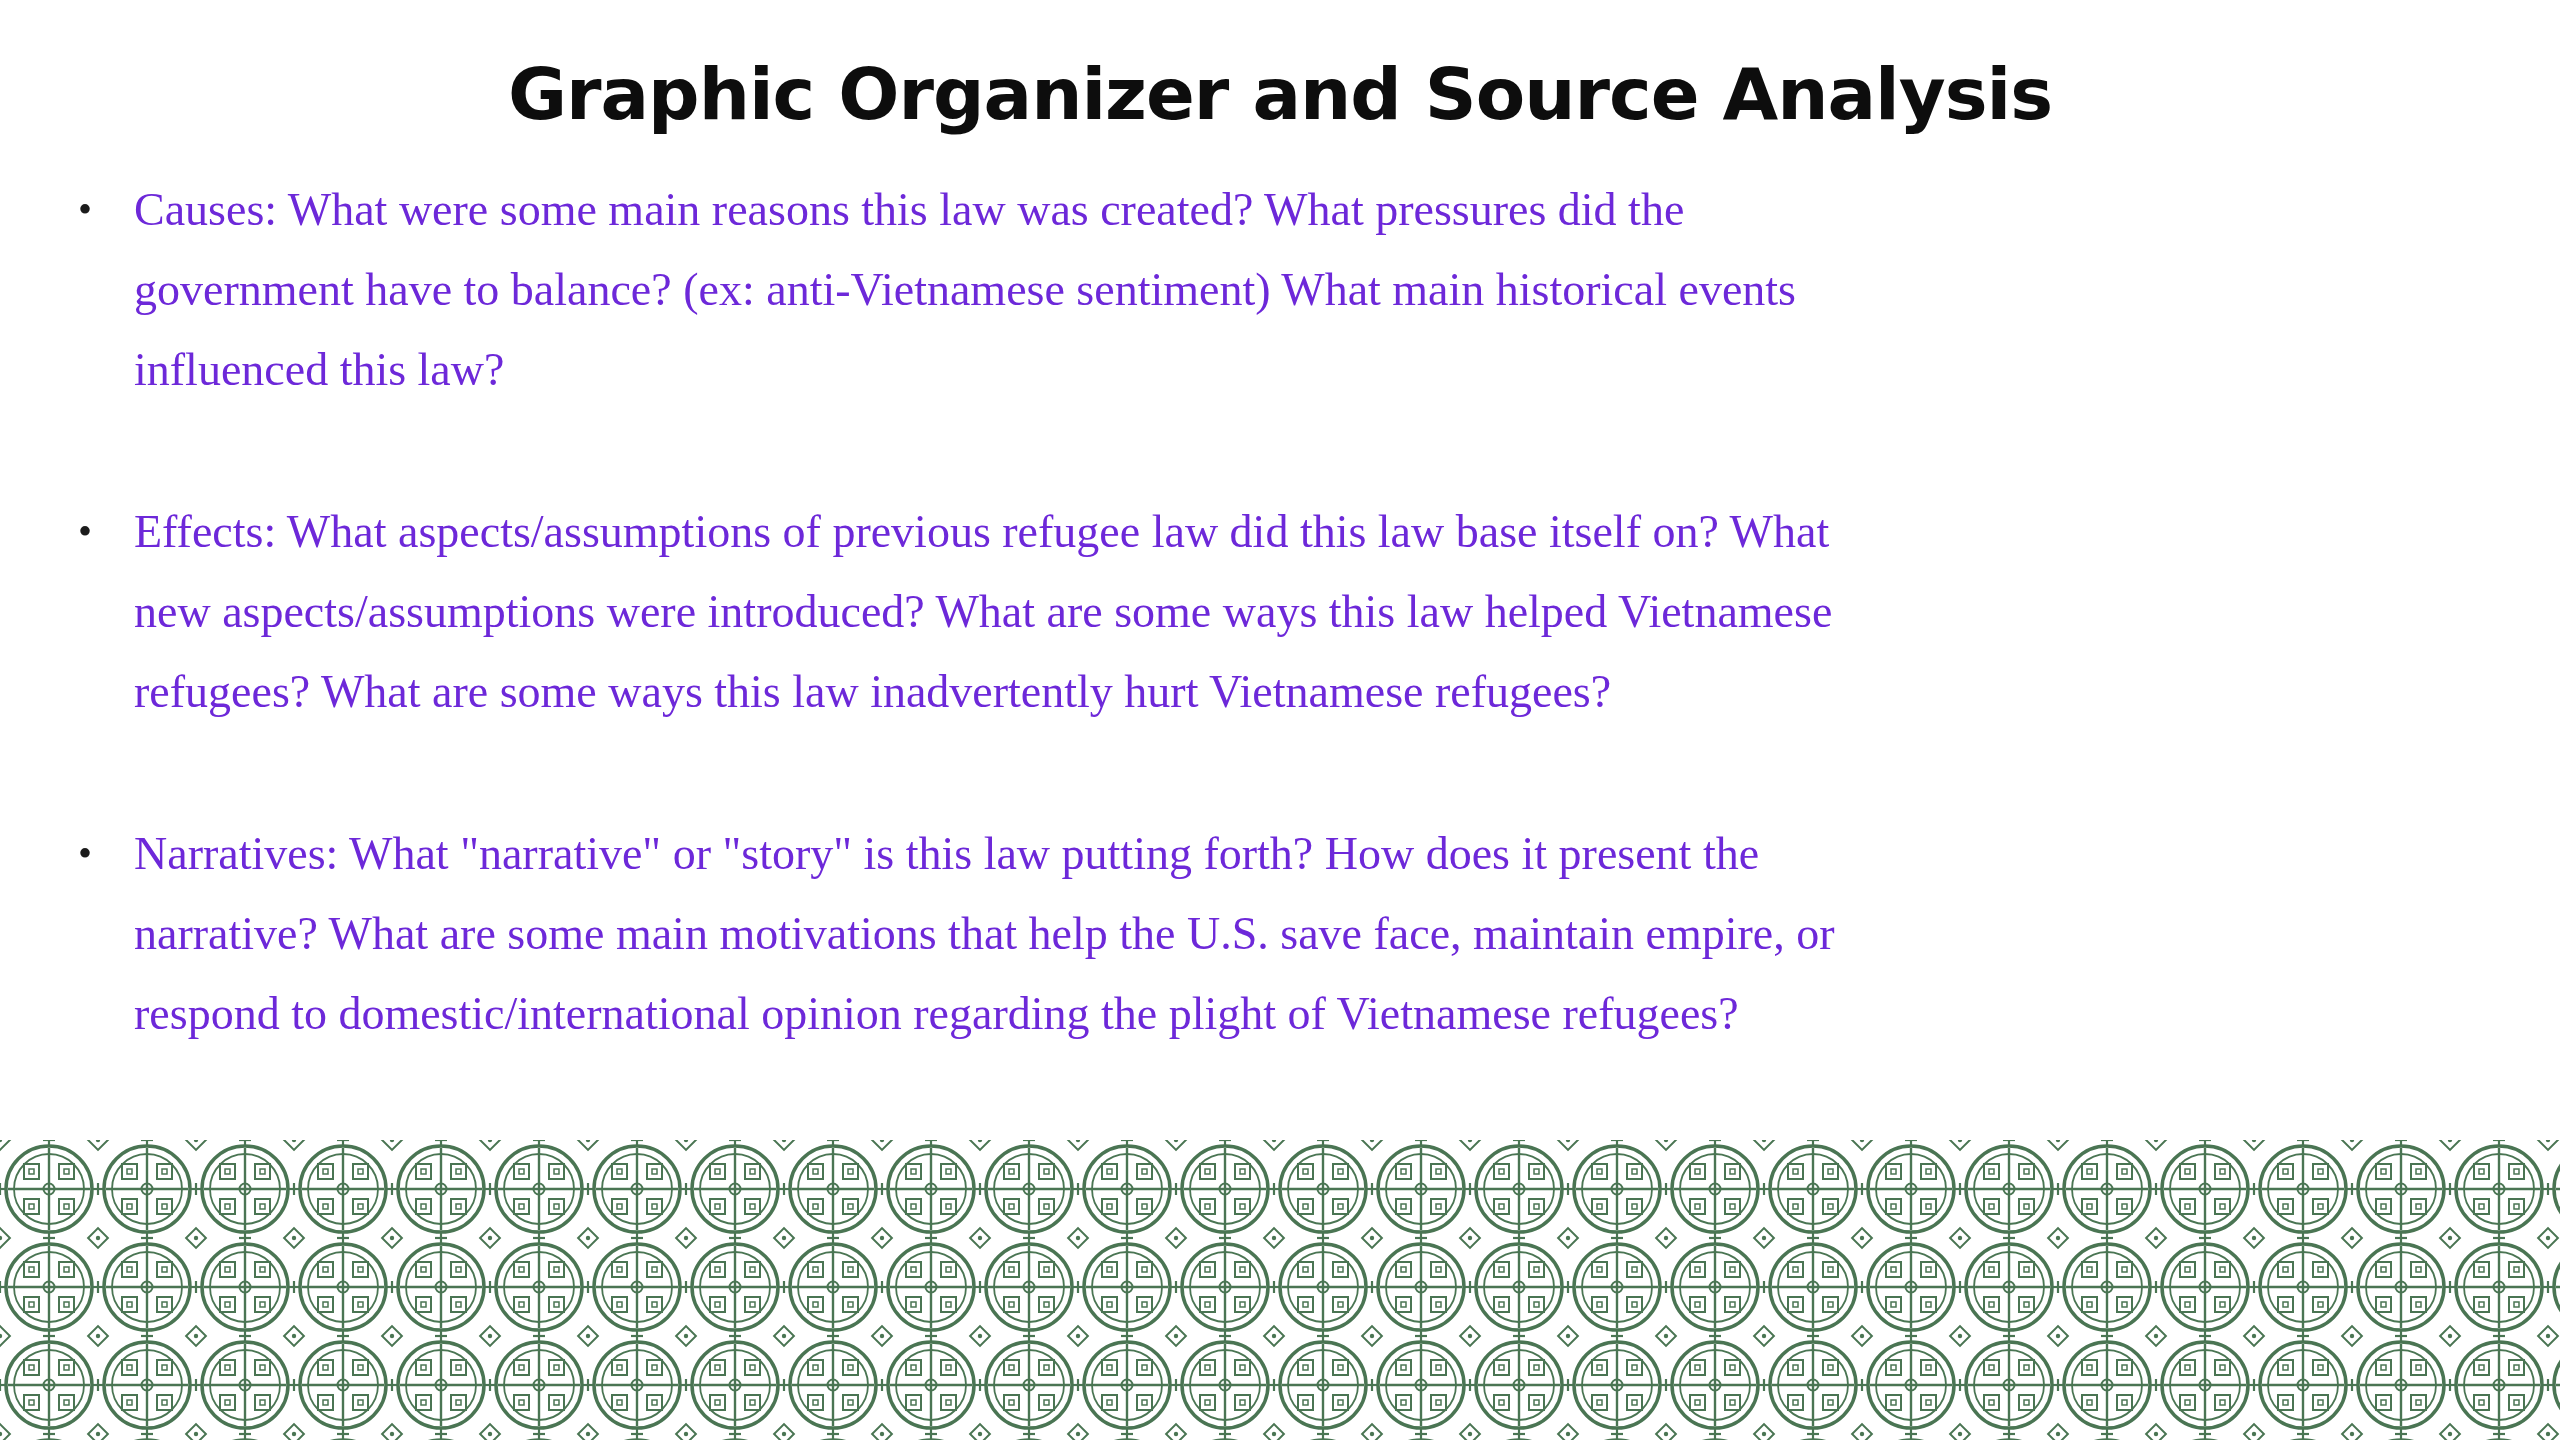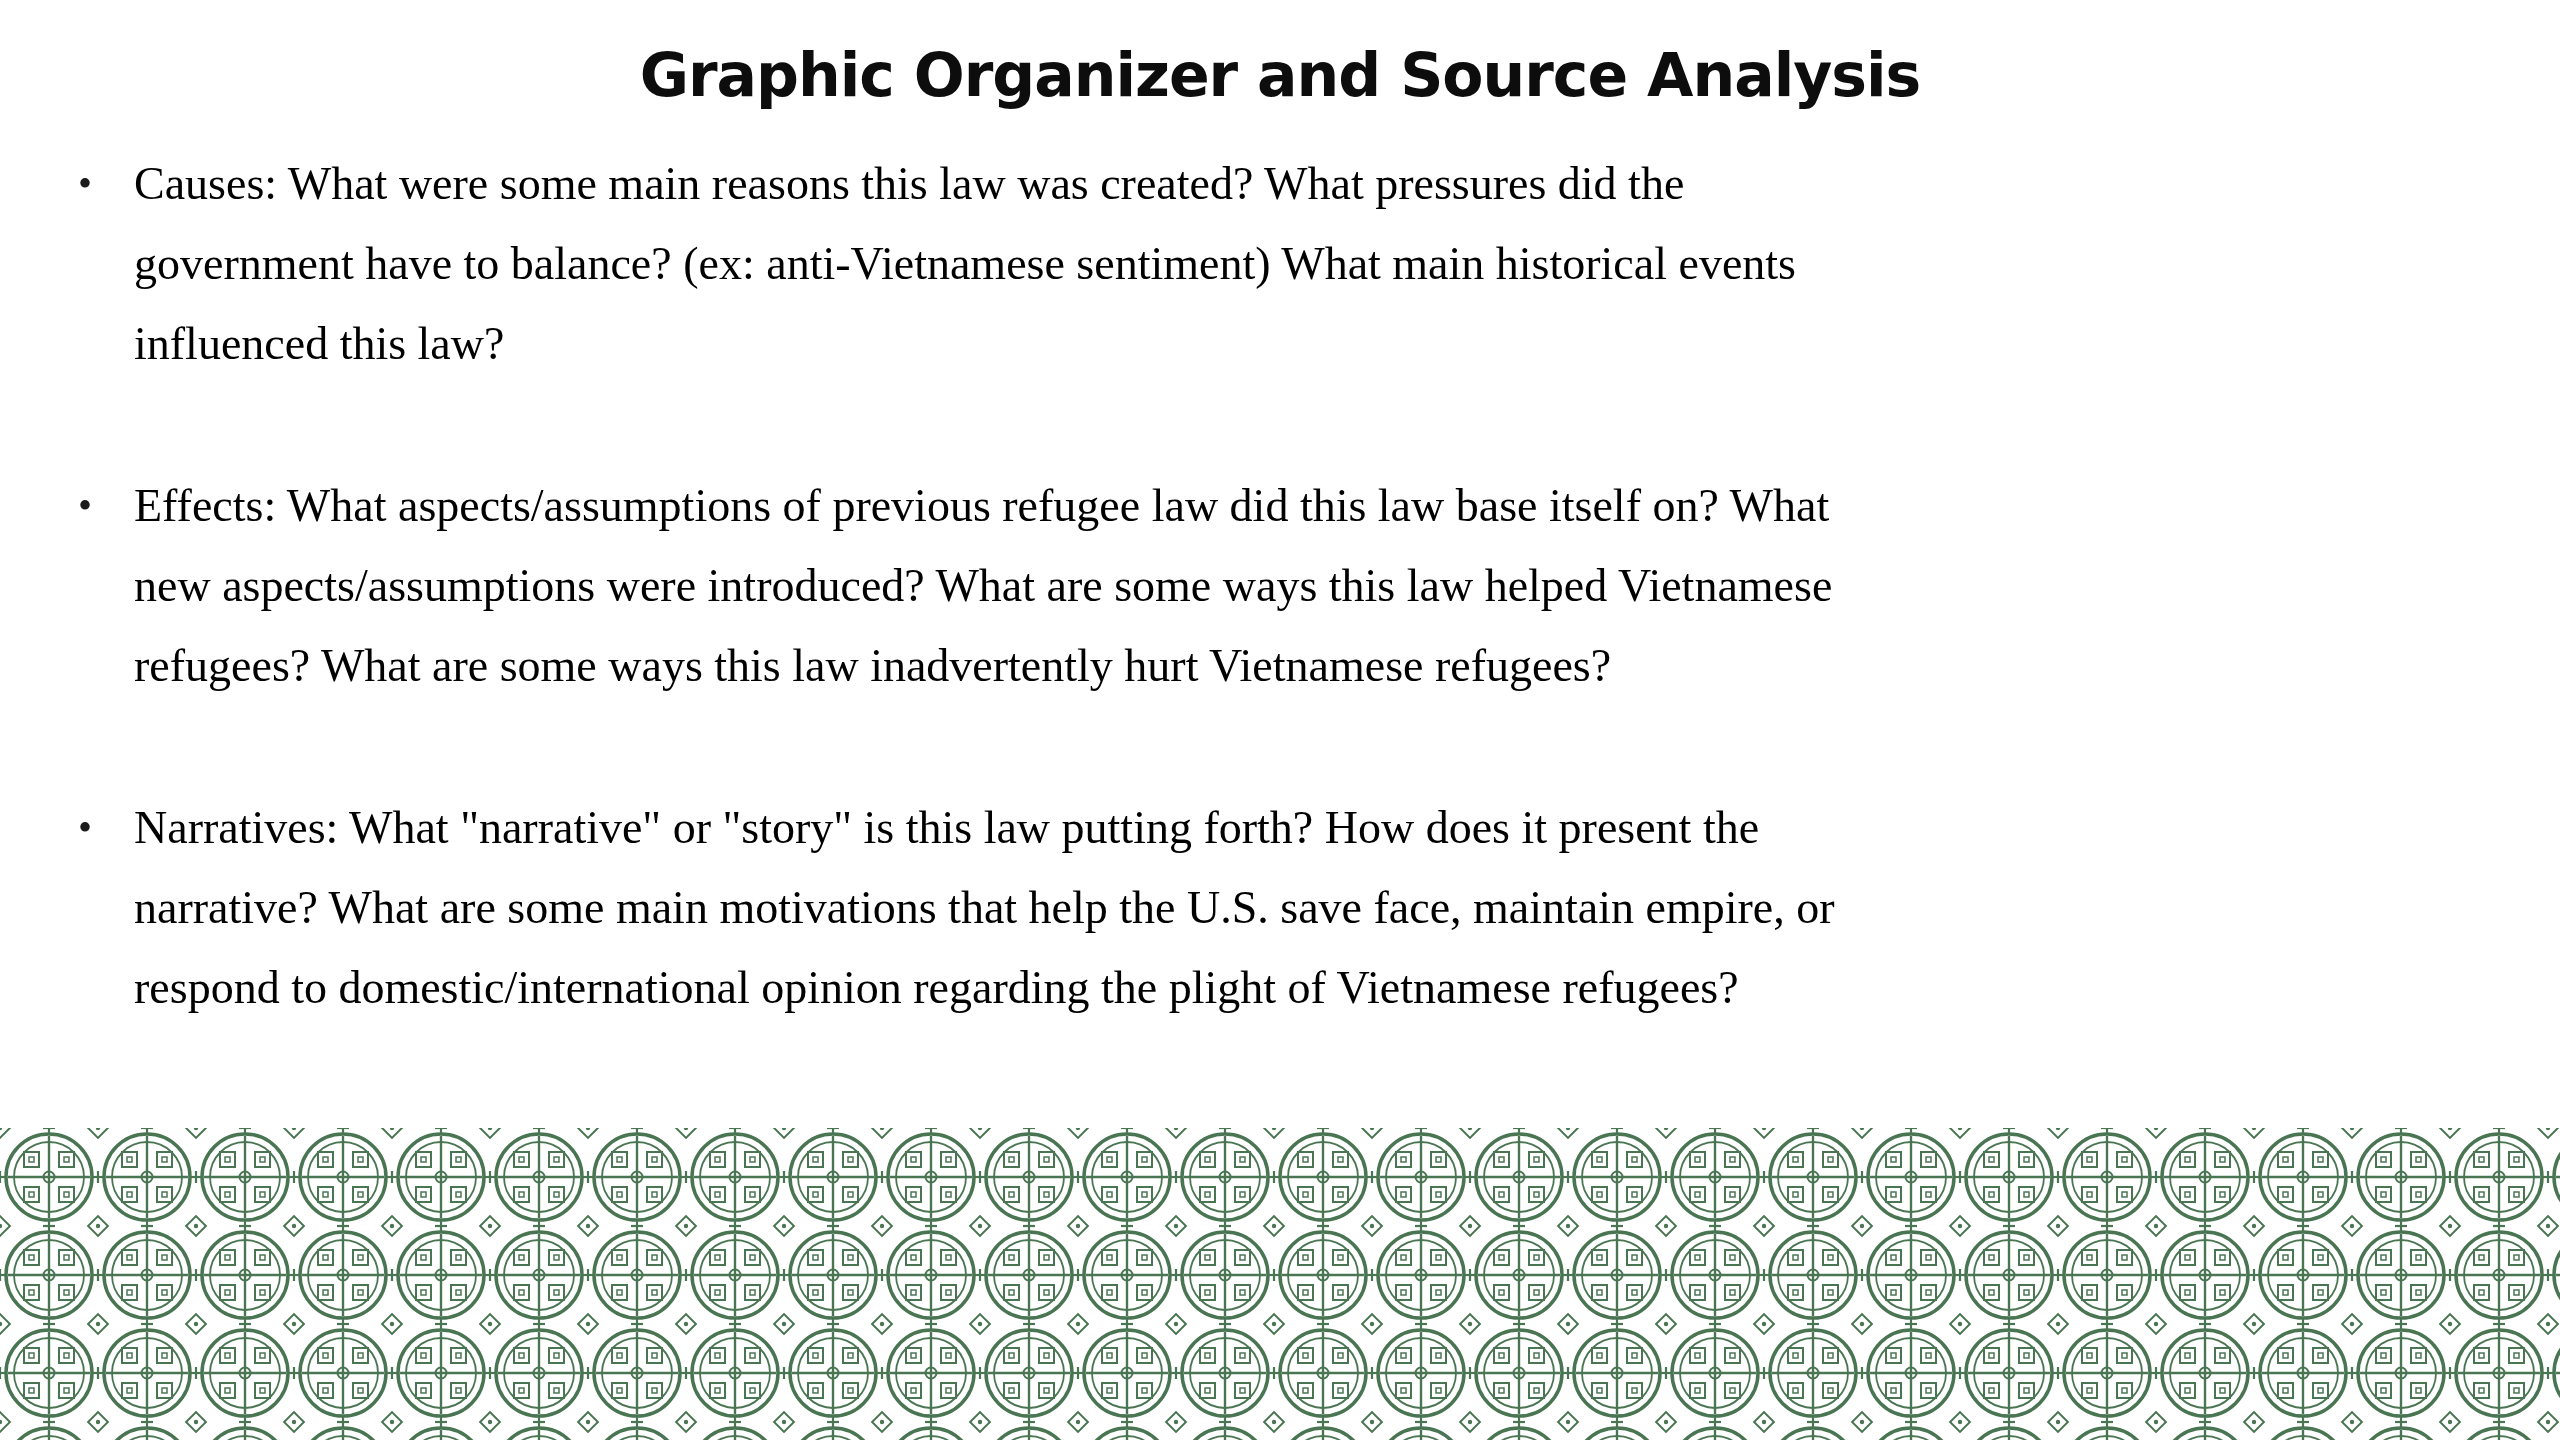--- a/index.html
+++ b/index.html
@@ -13,25 +13,25 @@
   }
 
   .slide {
     position: relative;
     width: 2560px;
     height: 1440px;
     background: #ffffff;
   }
 
   .title {
-    margin: 40px 60px 34px 60px;
+    margin: 52px 60px 34px 60px;
     text-align: center;
     font-family: "DejaVu Sans", "Liberation Sans", sans-serif;
     font-weight: 800;
-    font-size: 60px;
+    font-size: 72px;
     letter-spacing: -1px;
     color: #0d0d0d;
   }
 
   .bullets {
     list-style: none;
     margin-left: 78px;
     margin-right: 60px;
   }
 
@@ -49,21 +49,21 @@
     font-size: 40px;
     line-height: 80px;
     color: #1b1b1b;
   }
 
   .bullet-text {
     flex: 1 1 auto;
     font-size: 46px;
     line-height: 80px;
     white-space: pre-wrap;
-    color: #000000;
+    color: #6d28d9;
   }
 
   .pattern-band {
     position: absolute;
     left: 0;
     bottom: 0;
     width: 2560px;
     height: 352px;
     color: var(--pattern-green, #4a7553);
     overflow: hidden;

